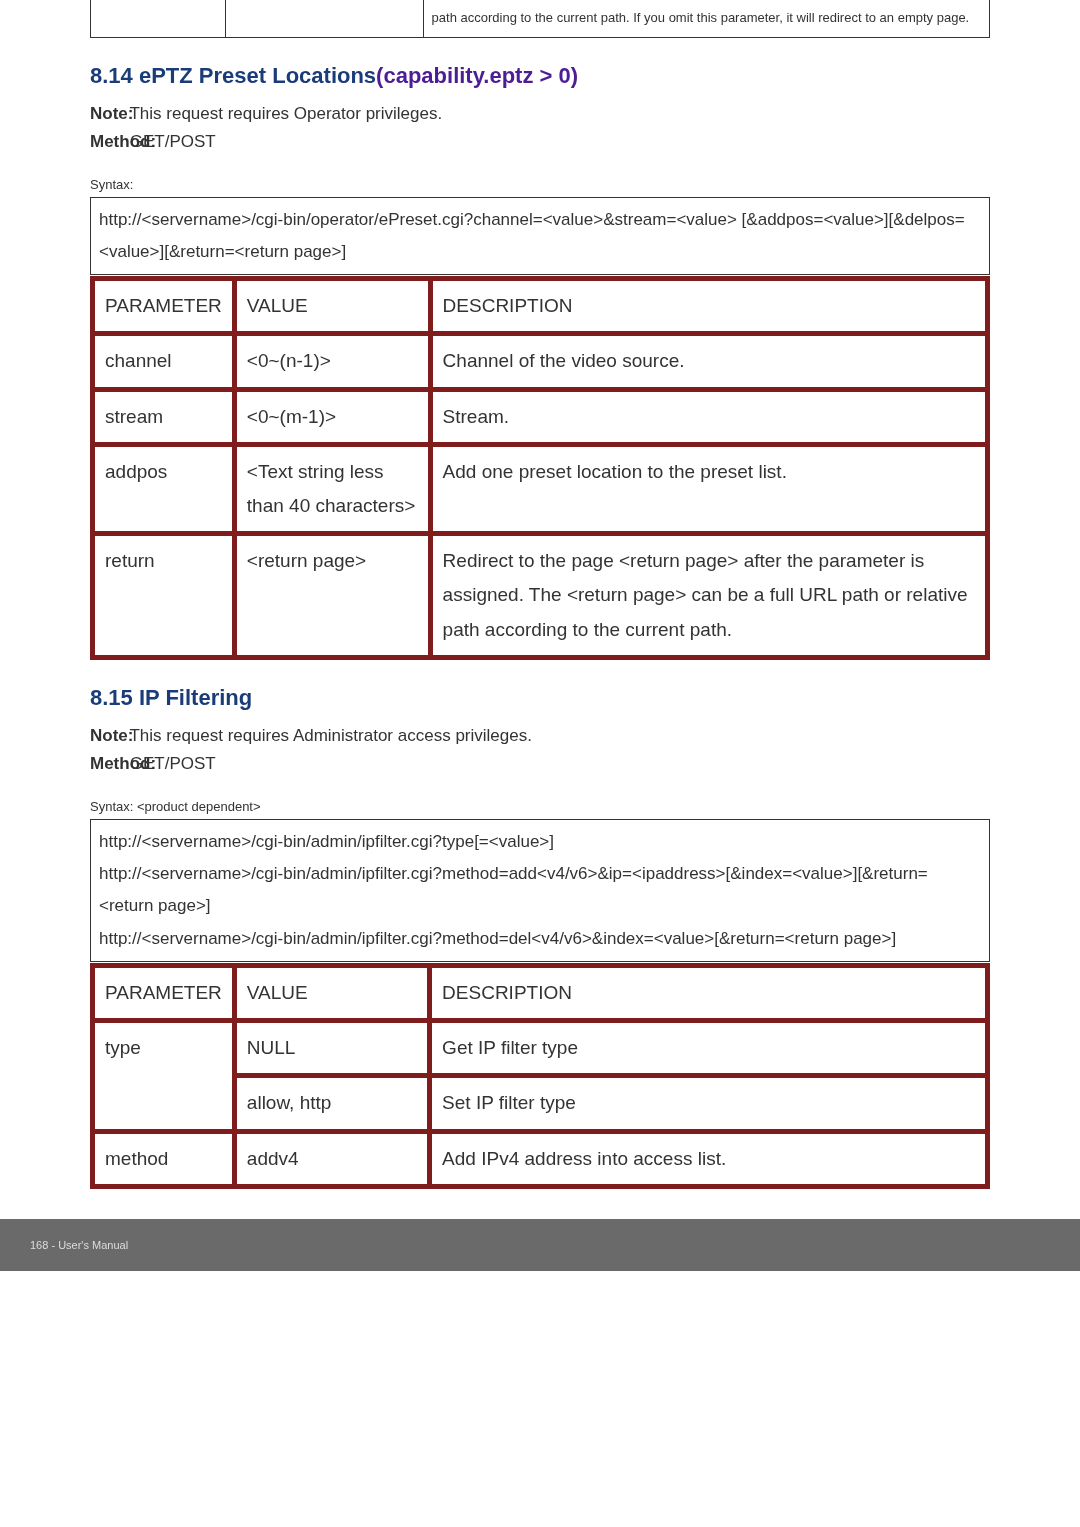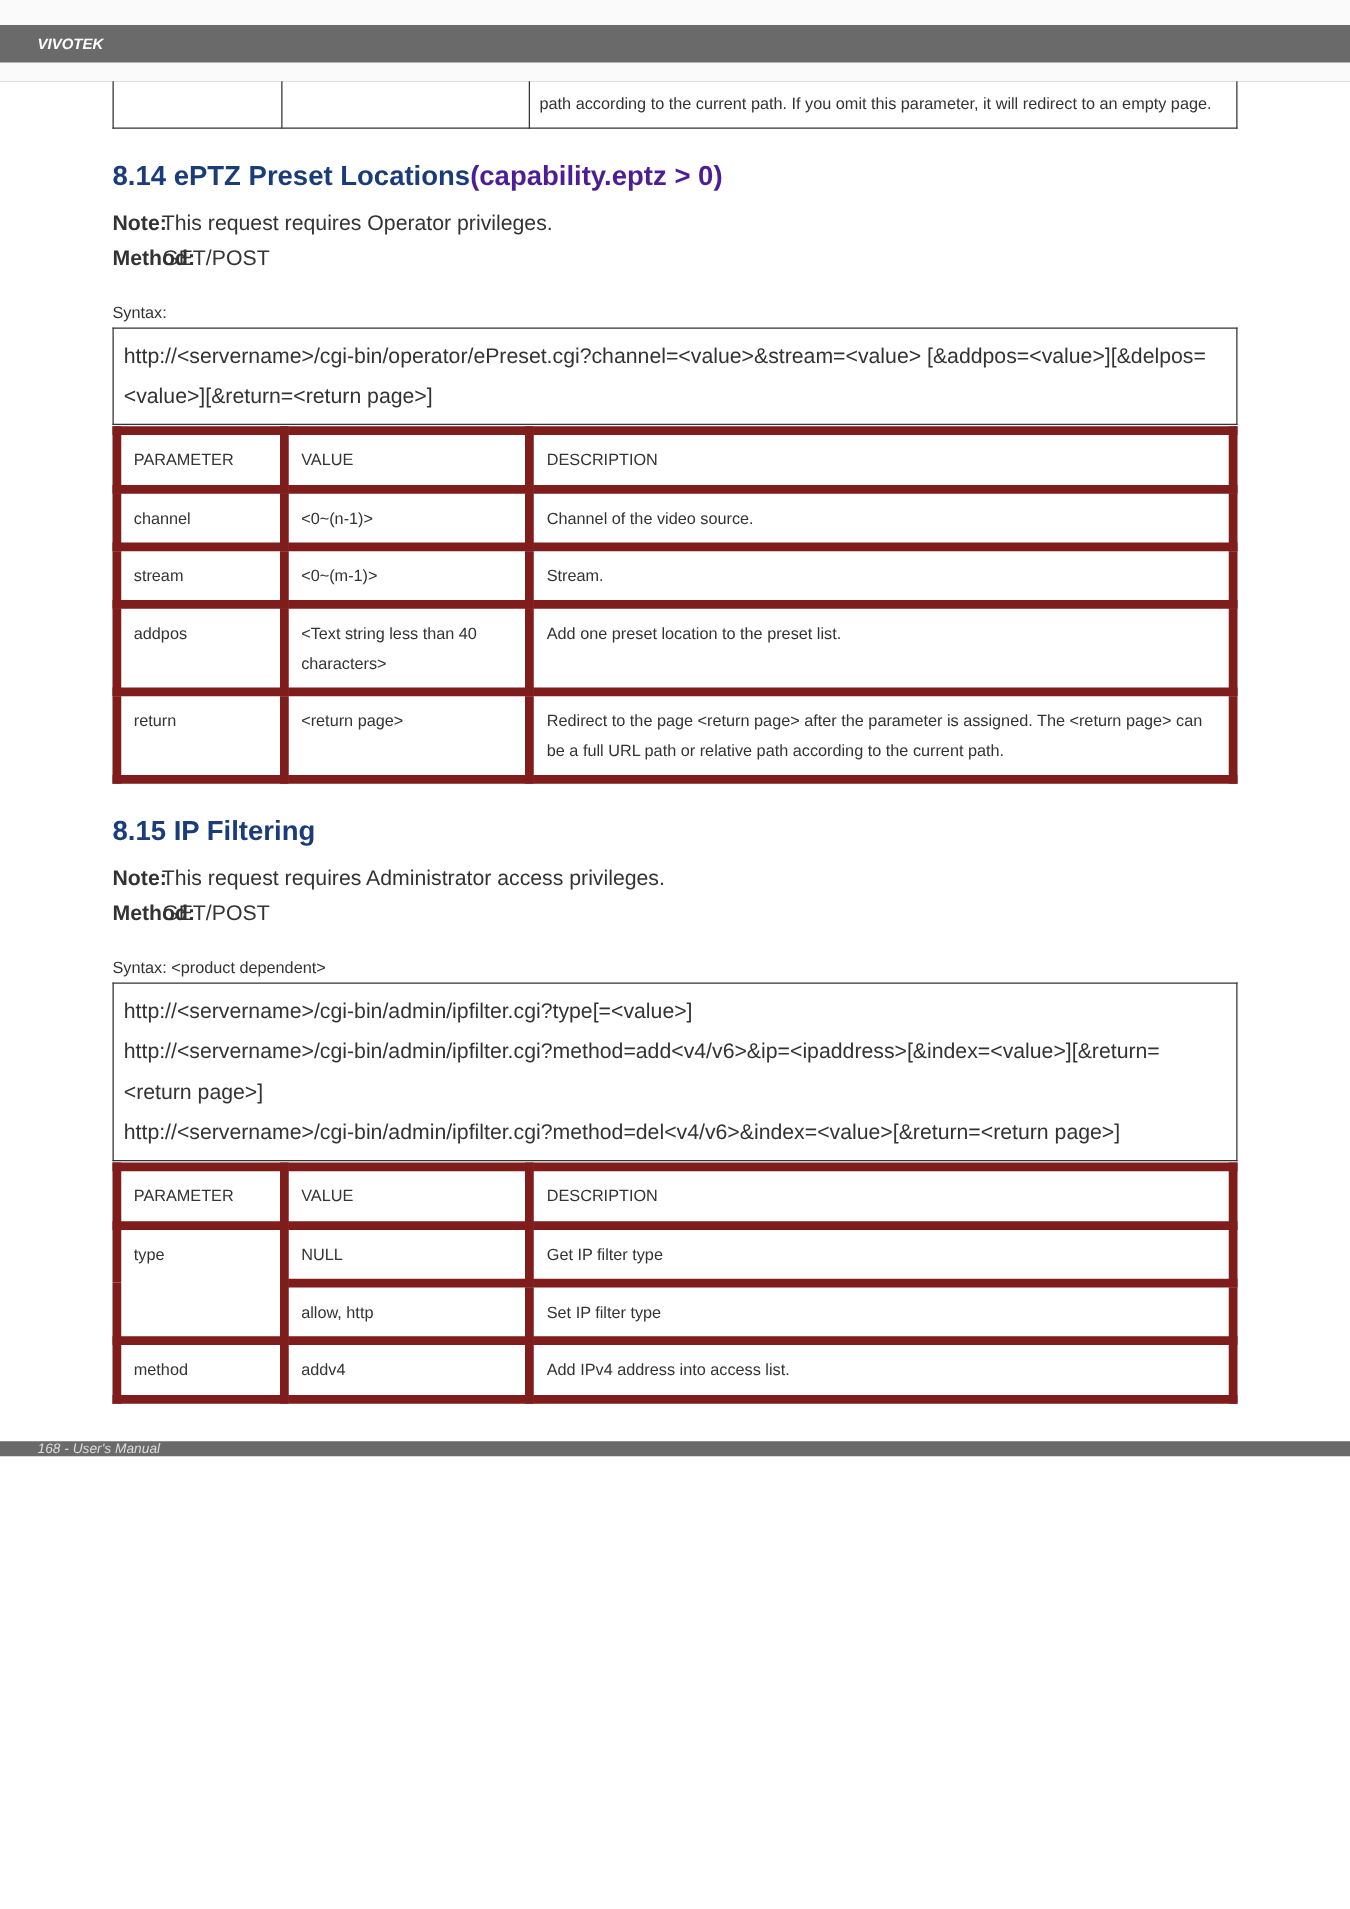--- a/index.html
+++ b/index.html
@@ -57,61 +57,57 @@
     }
     table.syntax-table td {
       border: 1px solid #333;
       padding: 6px 8px;
       vertical-align: top;
       font-size: 17px;
       line-height: 1.9;
     }
     table.param-table th,
     table.param-table td {
-      border: 7px solid #7f1d1d;
+      border: 5px solid #7f1d1d;
       padding: 8px 10px;
       vertical-align: top;
       text-align: left;
-      font-size: 13px;
+      font-size: 19px;
       line-height: 1.8;
     }
     table.param-table th {
       font-weight: normal;
     }
     .col-param { width: 15%; }
     .col-value { width: 22%; }
     .col-desc { width: 63%; }
     .footer {
       background: #6a6a6a;
       color: #ddd;
-      font-style: italic;
       font-size: 11px;
-      padding: 0 30px;
+      padding: 20px 30px;
       margin-top: 30px;
     }
     .partial-table { margin-top: 0; }
     .partial-table td {
       border: 1px solid #333;
       padding: 6px 8px;
       vertical-align: top;
       font-size: 13px;
       line-height: 1.9;
     }
     .partial-table .c1 { width: 15%; border-top: none; }
     .partial-table .c2 { width: 22%; border-top: none; }
     .partial-table .c3 { width: 63%; border-top: none; }
   </style>
 </head>
 <body>
 
 <div class="page">
 
-  <div class="header-bar">
-    <span>VIVOTEK</span>
-  </div>
 
   <div class="content">
 
     <table class="partial-table">
       <tbody>
           <tr>
         <td class="c1"></td>
         <td class="c2"></td>
         <td class="c3">path according to the current path. If you omit this parameter, it will redirect to an empty page.</td>
       </tr>

